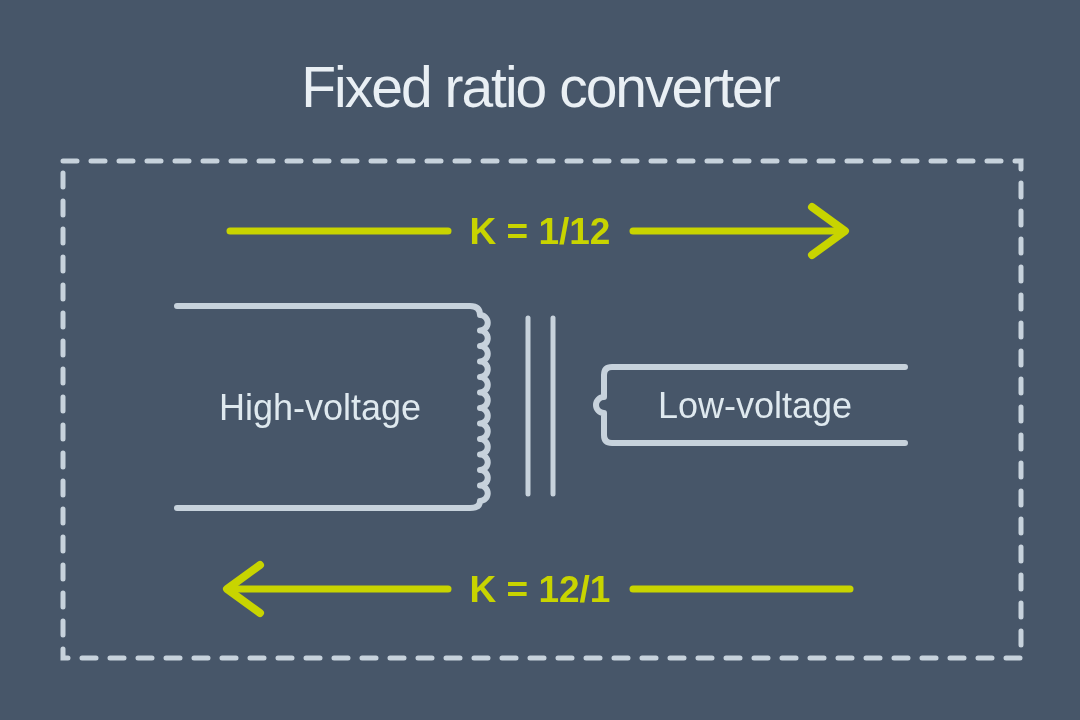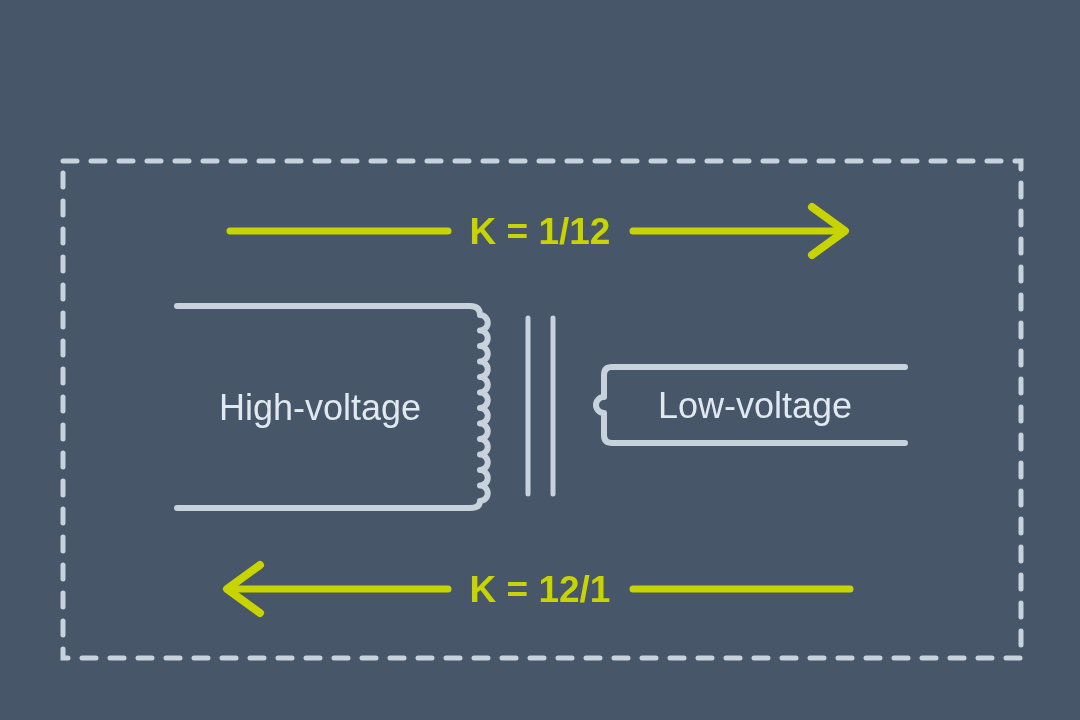--- a/index.html
+++ b/index.html
@@ -56,20 +56,21 @@
     font-family: "Liberation Sans", sans-serif;
     font-size: 36px;
     text-anchor: middle;
   }
 </style>
 </head>
 <body>
 
 <div class="stage">
 
+  <div class="title">Fixed ratio converter</div>
 
   <svg class="diagram" width="1080" height="720" viewBox="0 0 1080 720">
 
     <rect x="63" y="161" width="958" height="497" class="dash-border"></rect>
 
     <g>
       <line x1="230" y1="231" x2="448" y2="231" class="accent-stroke" stroke-width="7"></line>
       <line x1="633" y1="231" x2="838" y2="231" class="accent-stroke" stroke-width="7"></line>
       <polyline points="812,207 845,231 812,255" class="accent-stroke" stroke-width="8"></polyline>
       <text x="540" y="231" dy="0.35em" class="accent-text">K = 1/12</text>

